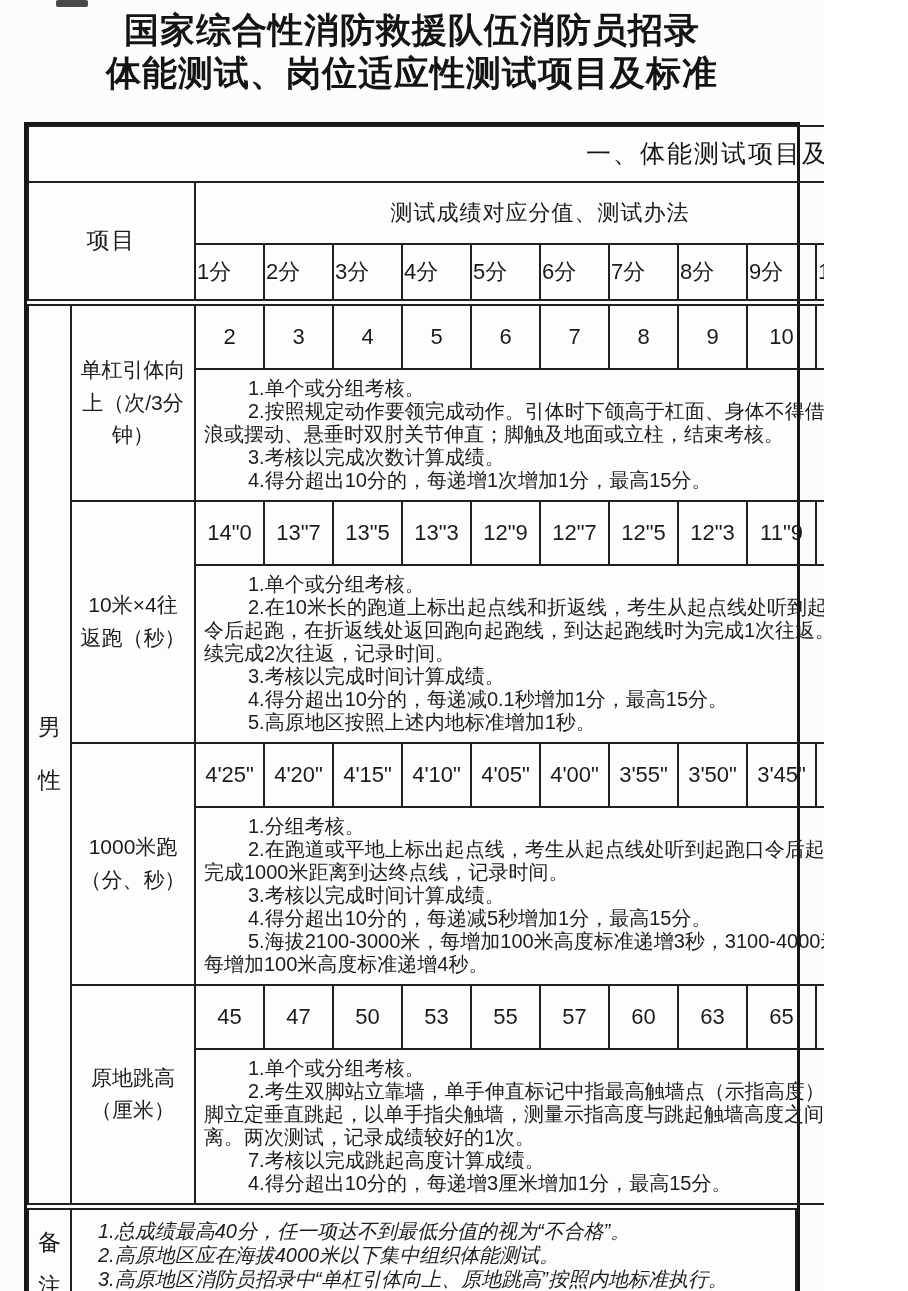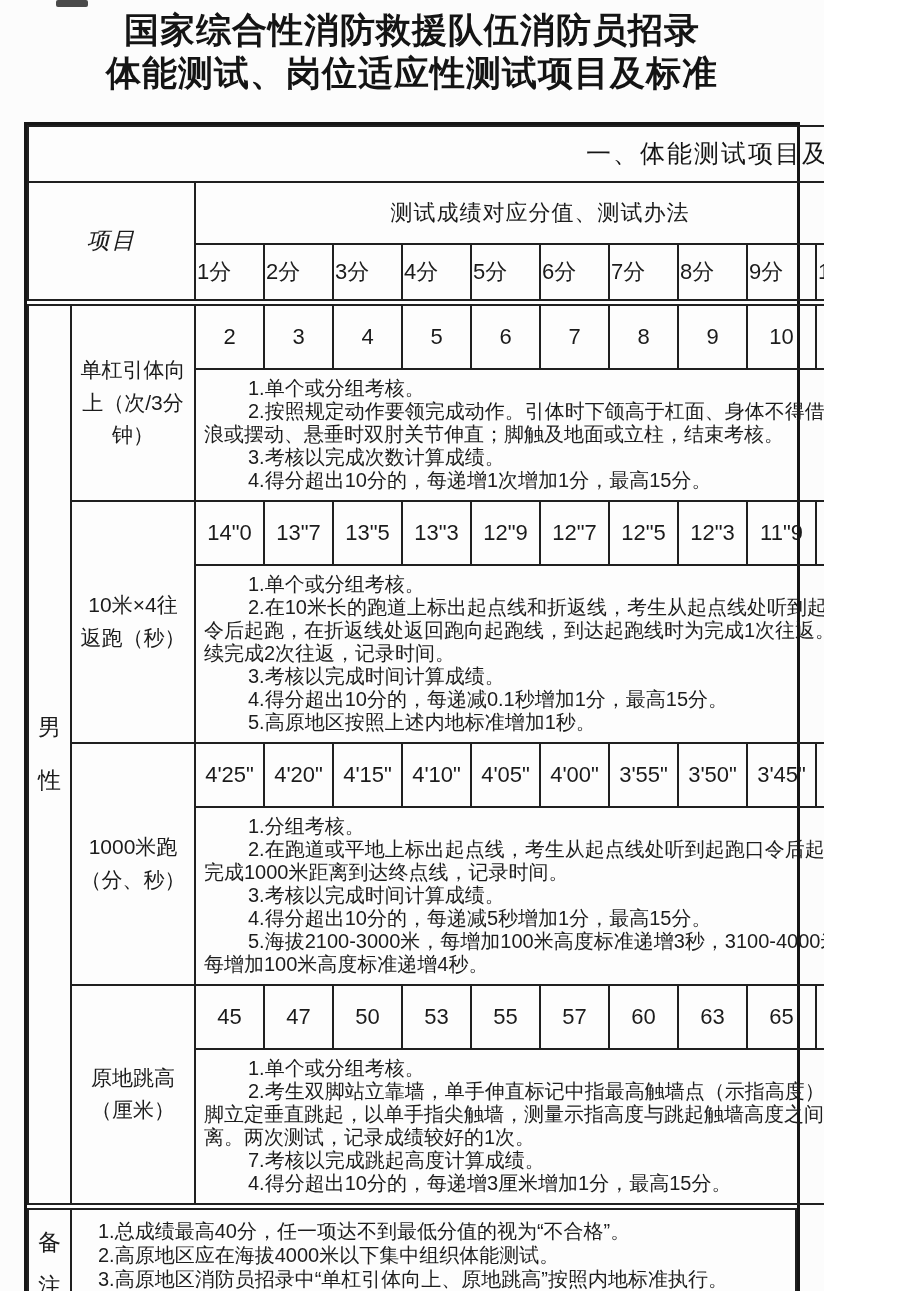--- a/index.html
+++ b/index.html
@@ -10,32 +10,32 @@
   }
   .scan-artifact{position:absolute;left:56px;top:0;width:32px;height:7px;background:#2a2a2a;border-radius:2px;opacity:.85;}
   .doc-title{margin:0;padding-top:8px;text-align:center;font-size:35px;font-weight:bold;
     letter-spacing:1px;line-height:1.24;color:#141414;}
   .tbl-wrap{margin:27px 24px 0 24px;border:3px solid #161616;background:#fdfdfd;}
   table{width:100%;border-collapse:collapse;table-layout:fixed;}
   td{border:2px solid #202020;vertical-align:middle;overflow:hidden;}
   .t-body{margin-top:0;}
   .gap{height:3px;}
   .sec-header{height:52px;text-align:right;font-size:25px;letter-spacing:2px;color:#151515;}
-  .h-item{text-align:center;font-size:23px;letter-spacing:2px;font-style:italic;}
+  .h-item{text-align:center;font-size:23px;letter-spacing:2px;}
   .h-score{height:58px;text-align:center;font-size:22px;letter-spacing:1px;}
   .h-pts{height:52px;text-align:left;font-size:22px;}
   .v{height:60px;text-align:center;font-size:22px;}
   .item-label{text-align:center;font-size:21px;line-height:1.55;padding:20px 7px;}
   .gender-cell{text-align:center;font-size:23px;}
   .v-stack{display:flex;flex-direction:column;align-items:center;gap:22px;}
   .v-stack.tight{gap:13px;}
   .notes{vertical-align:top;font-size:20px;line-height:23px;padding:7px 10px 8px 8px;color:#1d1d1d;}
   .notes p{margin:0;text-indent:2.2em;}
   .notes.remarks{padding:9px 10px 5px 26px;line-height:24px;}
-  .notes.remarks p{text-indent:0;}
+  .notes.remarks p{text-indent:0;font-style:italic;}
   .r-n1{height:120px;}
   .r-n2{height:164px;}
   .r-n3{height:158px;}
   .r-n4{height:136px;}
   .r-v3{height:56px;}
   .r-rem{height:94px;}
 </style>
 </head>
 <body>
 

